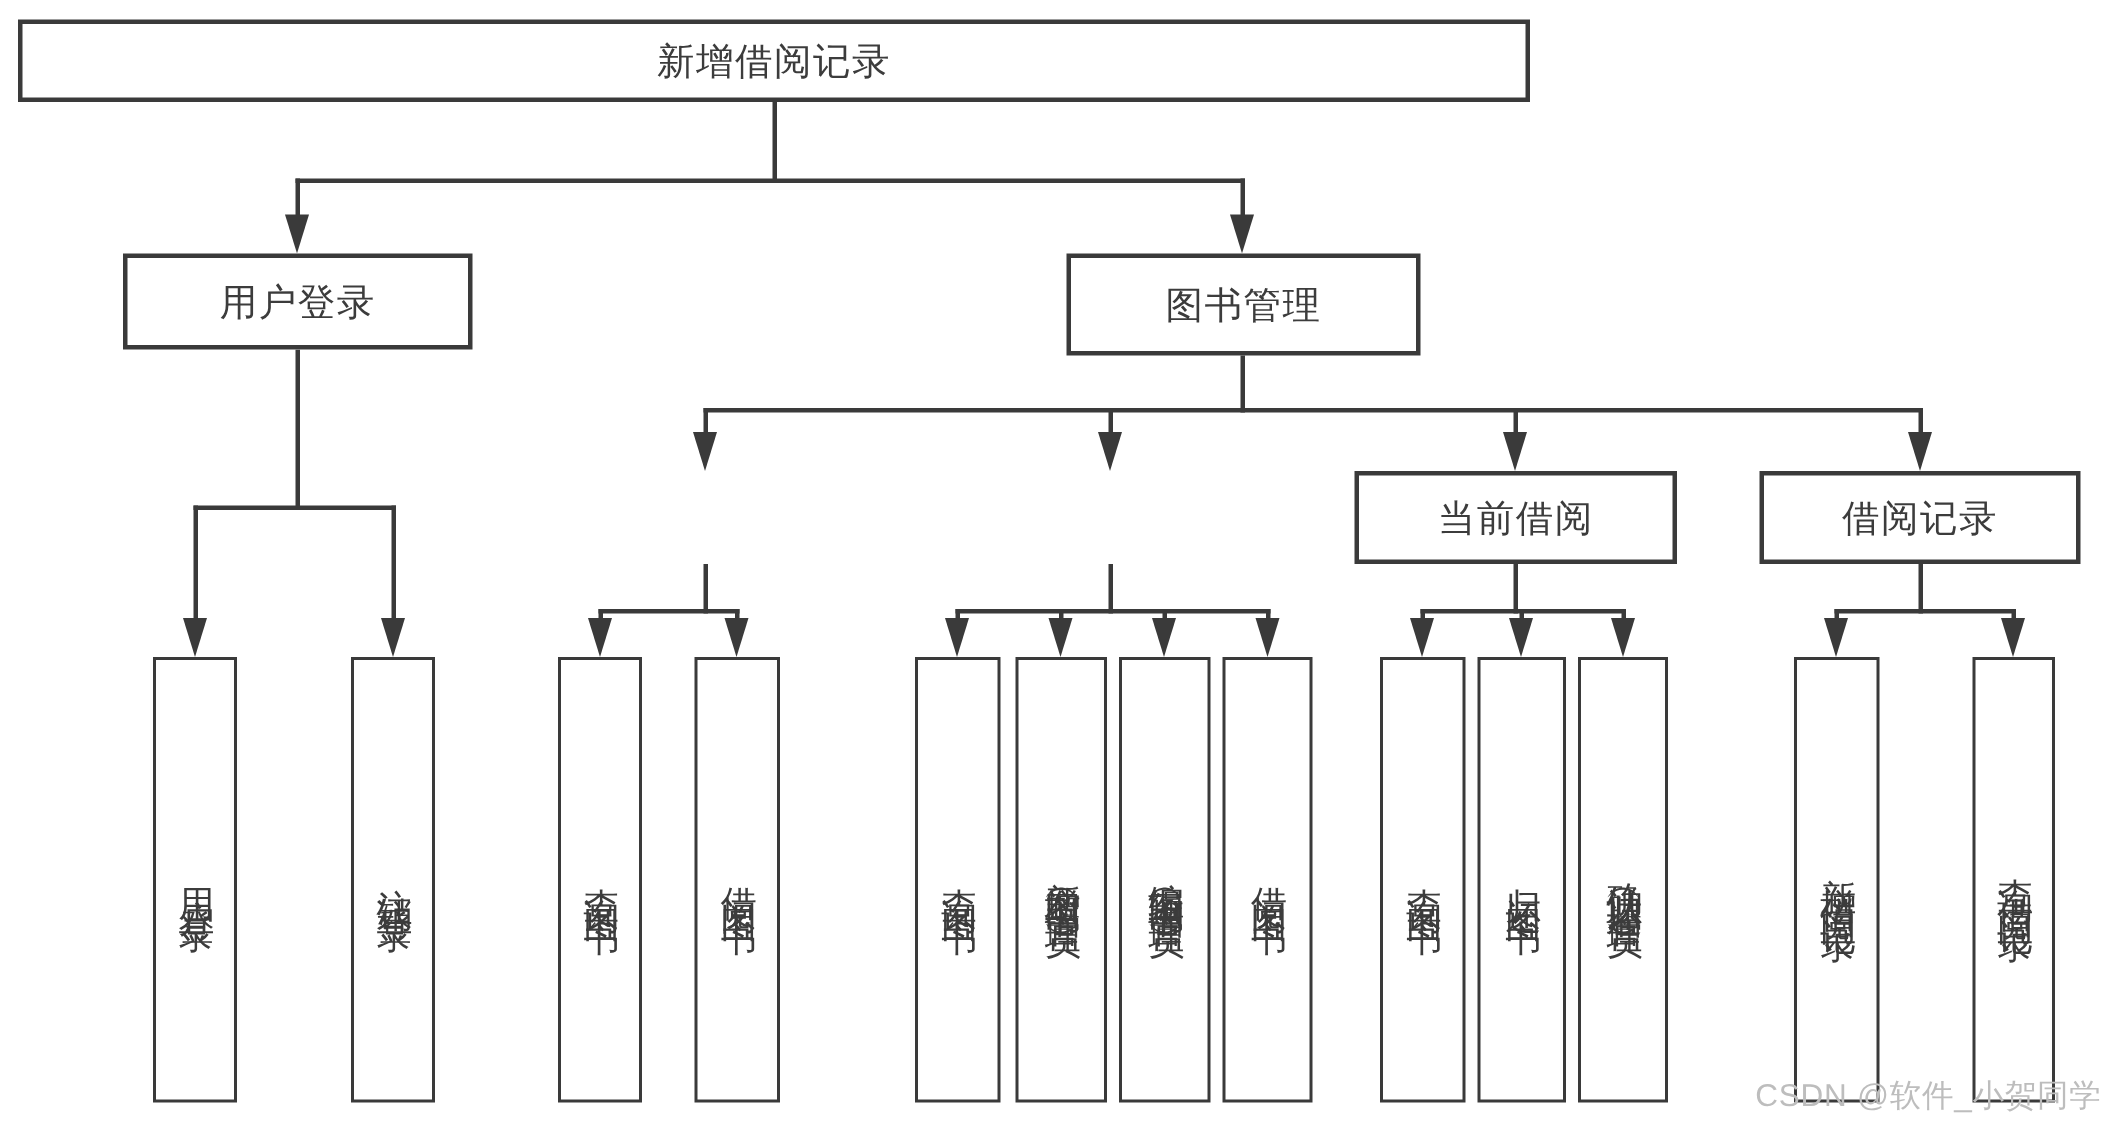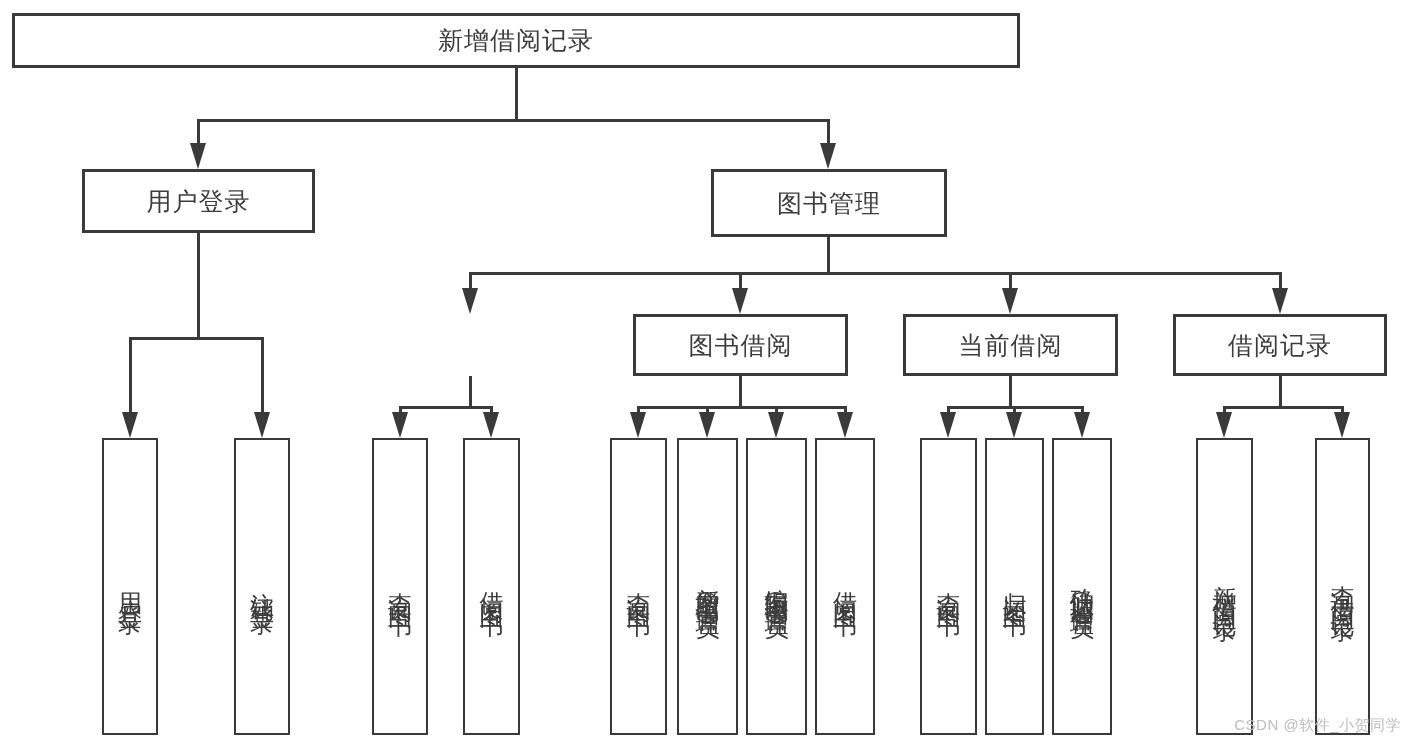--- a/index.html
+++ b/index.html
@@ -20,42 +20,39 @@
   }
   .vtext.tight { letter-spacing:4px; }
   .vline, .hline { position:absolute; background:#3a3a3a; z-index:1; }
   .arrow {
     position:absolute; width:0; height:0; z-index:1;
     border-left:8px solid transparent; border-right:8px solid transparent;
     border-top:26px solid #3a3a3a;
   }
   .watermark {
     position:absolute; top:716px; right:4px; z-index:5;
-    font-size:15px; color:#bdbdbd; letter-spacing:0.5px; white-space:nowrap;
+    font-size:21px; color:#bdbdbd; letter-spacing:0.5px; white-space:nowrap;
   }
 </style>
 </head>
 <body>
 
 <div id="canvas">
 
   <div class="box hbox" style="left:12px; top:13px; width:1008px; height:55px;">
     <span>新增借阅记录</span>
   </div>
 
   <div class="box hbox" style="left:82px; top:169px; width:233px; height:64px;">
     <span>用户登录</span>
   </div>
   <div class="box hbox" style="left:711px; top:169px; width:236px; height:68px;">
     <span>图书管理</span>
   </div>
 
-  <div class="box hbox" style="left:633px; top:314px; width:215px; height:62px;">
-    <span>图书借阅</span>
-  </div>
   <div class="box hbox" style="left:903px; top:314px; width:215px; height:62px;">
     <span>当前借阅</span>
   </div>
   <div class="box hbox" style="left:1173px; top:314px; width:214px; height:62px;">
     <span>借阅记录</span>
   </div>
 
   <div class="box vbox" style="left:102px; top:438px; width:56px; height:297px;">
     <span class="vtext">用户登录</span>
   </div>

